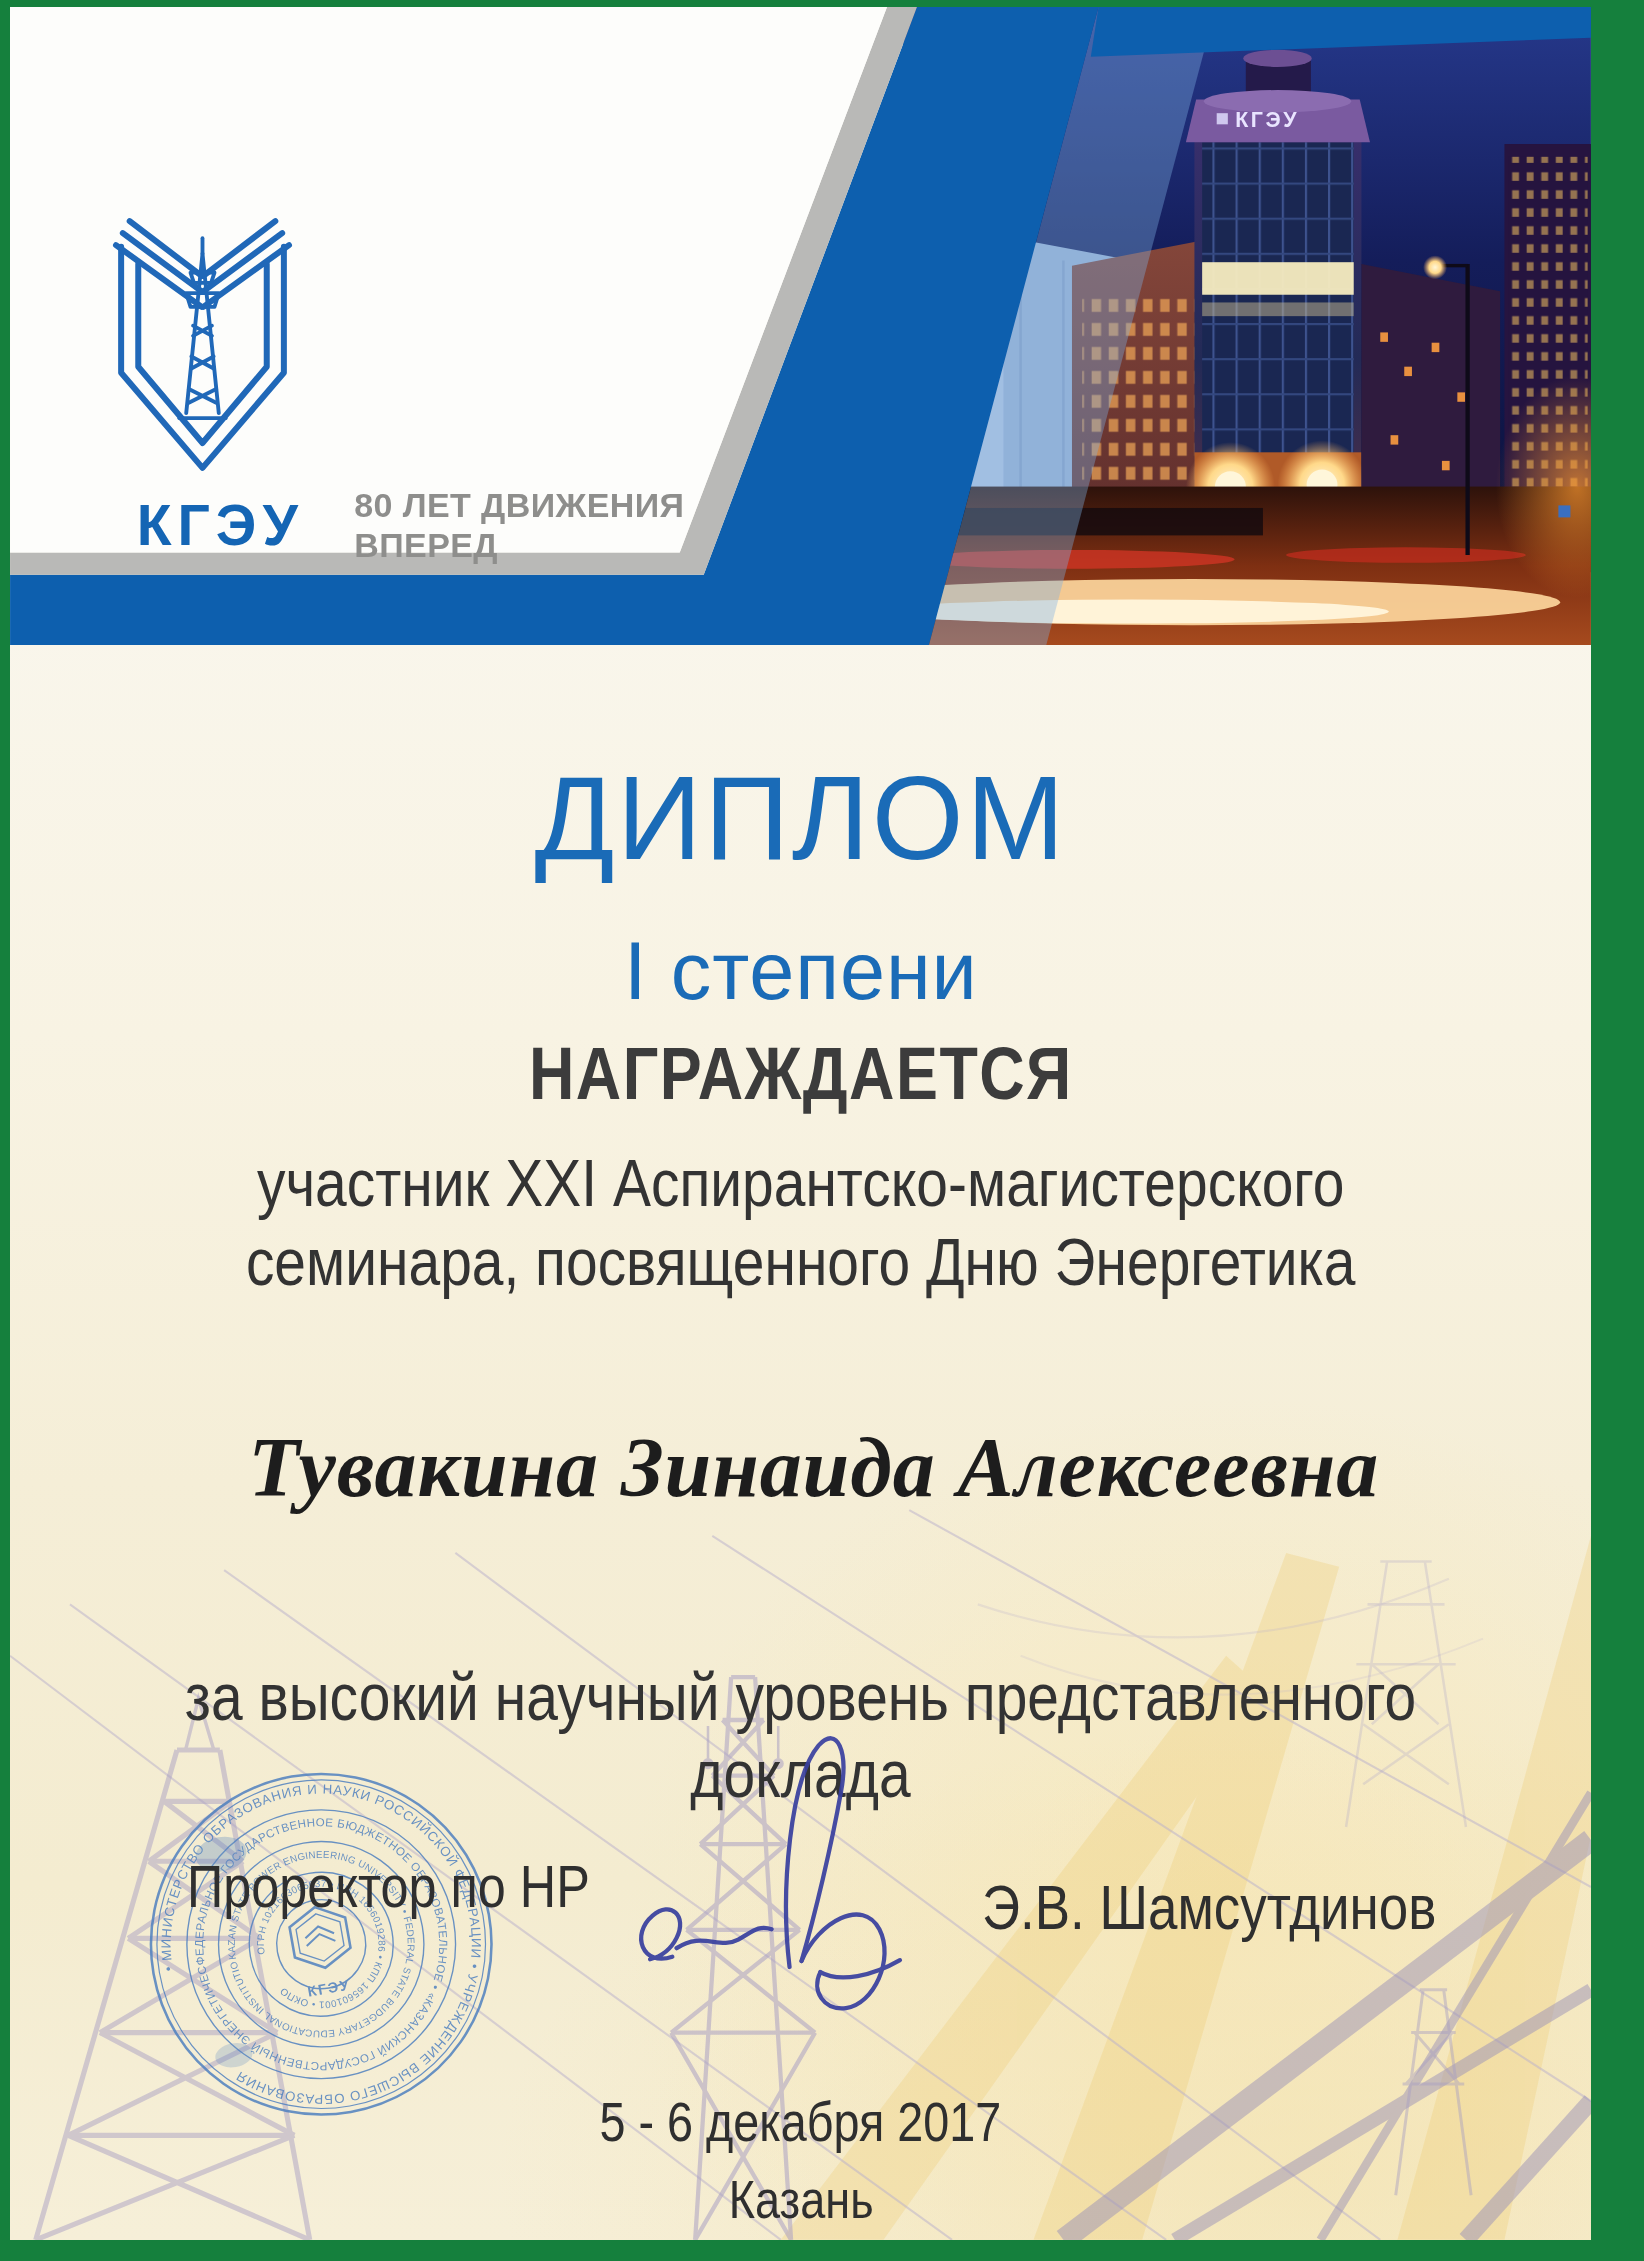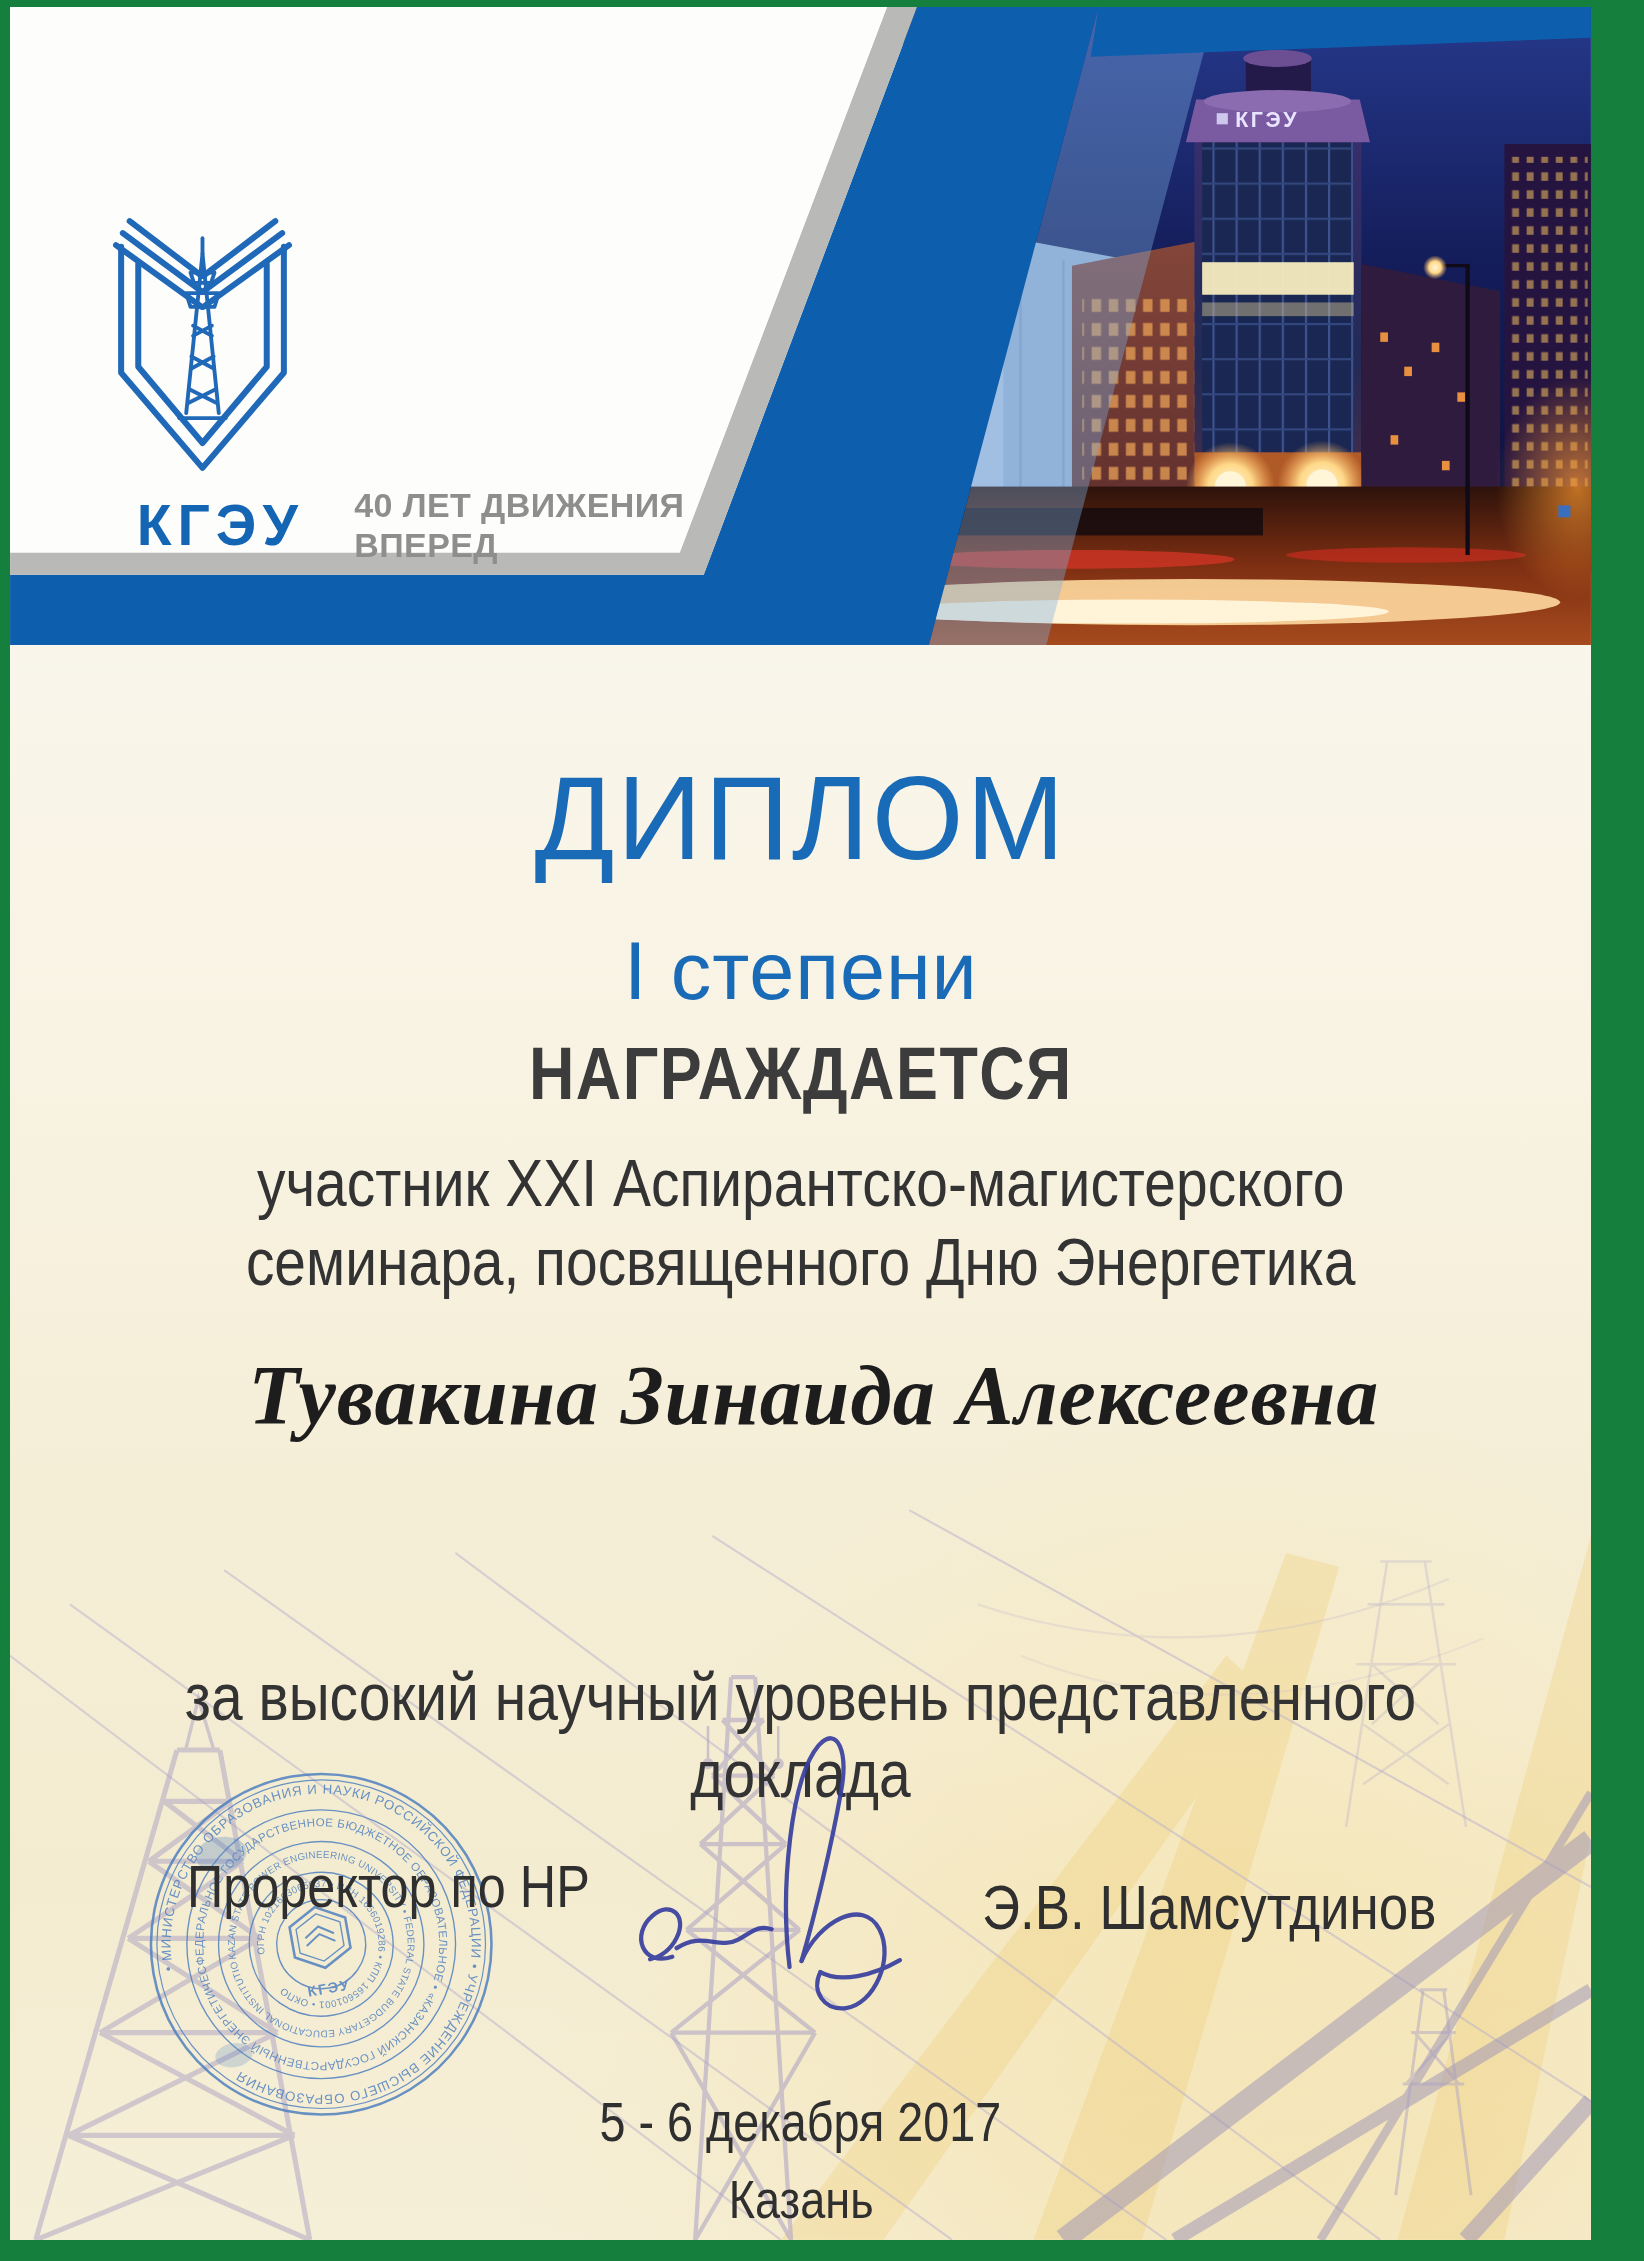--- a/index.html
+++ b/index.html
@@ -166,21 +166,21 @@
         <path d="M104,150 L126,162 M126,150 L104,162"></path>
         <path d="M102,186 L128,200 M128,186 L102,200"></path>
         <path d="M99,224 L131,240 M131,224 L99,240"></path>
         <path d="M88,258 L142,258"></path>
       </g>
     </g>
   </svg>
   <div class="abs logo-abbr" style="left:101px;top:485px;width:218px;text-align:center;">КГЭУ</div>
 
   <div class="abs" style="left:344px;top:478px;width:531px;">
-    <div class="anniv-line">40 ЛЕТ ДВИЖЕНИЯ</div>
+    <div class="anniv-line">80 ЛЕТ ДВИЖЕНИЯ</div>
     <div class="anniv-line">ВПЕРЕД</div>
   </div>
 
   <svg class="abs" style="left:0;top:638px;" width="1581" height="1595" viewBox="0 0 1846 1862">
     <defs>
       <radialGradient id="warm1">
             <stop offset="0" stop-color="#f7e8bb" stop-opacity="0.85"></stop>
             <stop offset="1" stop-color="#f7e8bb" stop-opacity="0"></stop>
           </radialGradient>
       <radialGradient id="warm2">
@@ -245,21 +245,21 @@
 
   <div class="abs ctr title" style="top:743px;">ДИПЛОМ</div>
   <div class="abs ctr degree" style="top:918px;">I степени</div>
   <div class="abs ctr" style="top:1024px;">
     <span class="sq awarded">НАГРАЖДАЕТСЯ</span>
   </div>
   <div class="abs ctr intro" style="top:1136px;">
     <div><span class="sq">участник XXI Аспирантско-магистерского</span></div>
     <div><span class="sq">семинара, посвященного Дню Энергетика</span></div>
   </div>
-  <div class="abs ctr name" style="top:1340px;padding-left:26px;">Тувакина Зинаида Алексеевна</div>
+  <div class="abs ctr name" style="top:1412px;padding-left:26px;">Тувакина Зинаида Алексеевна</div>
   <div class="abs ctr" style="top:1651px;">
     <span class="sq reason">за высокий научный уровень представленного доклада</span>
   </div>
 
   <svg class="abs" style="left:127px;top:1749px;" width="377" height="385" viewBox="0 0 440 450">
     <defs>
       <path id="sr1" d="M215,220 m-176,0 a176,176 0 1,1 352,0 a176,176 0 1,1 -352,0"></path>
       <path id="sr2" d="M215,220 m-138,0 a138,138 0 1,1 276,0 a138,138 0 1,1 -276,0"></path>
       <path id="sr3" d="M215,220 m-101,0 a101,101 0 1,1 202,0 a101,101 0 1,1 -202,0"></path>
       <path id="sr4" d="M215,220 m-67,0 a67,67 0 1,1 134,0 a67,67 0 1,1 -134,0"></path>

